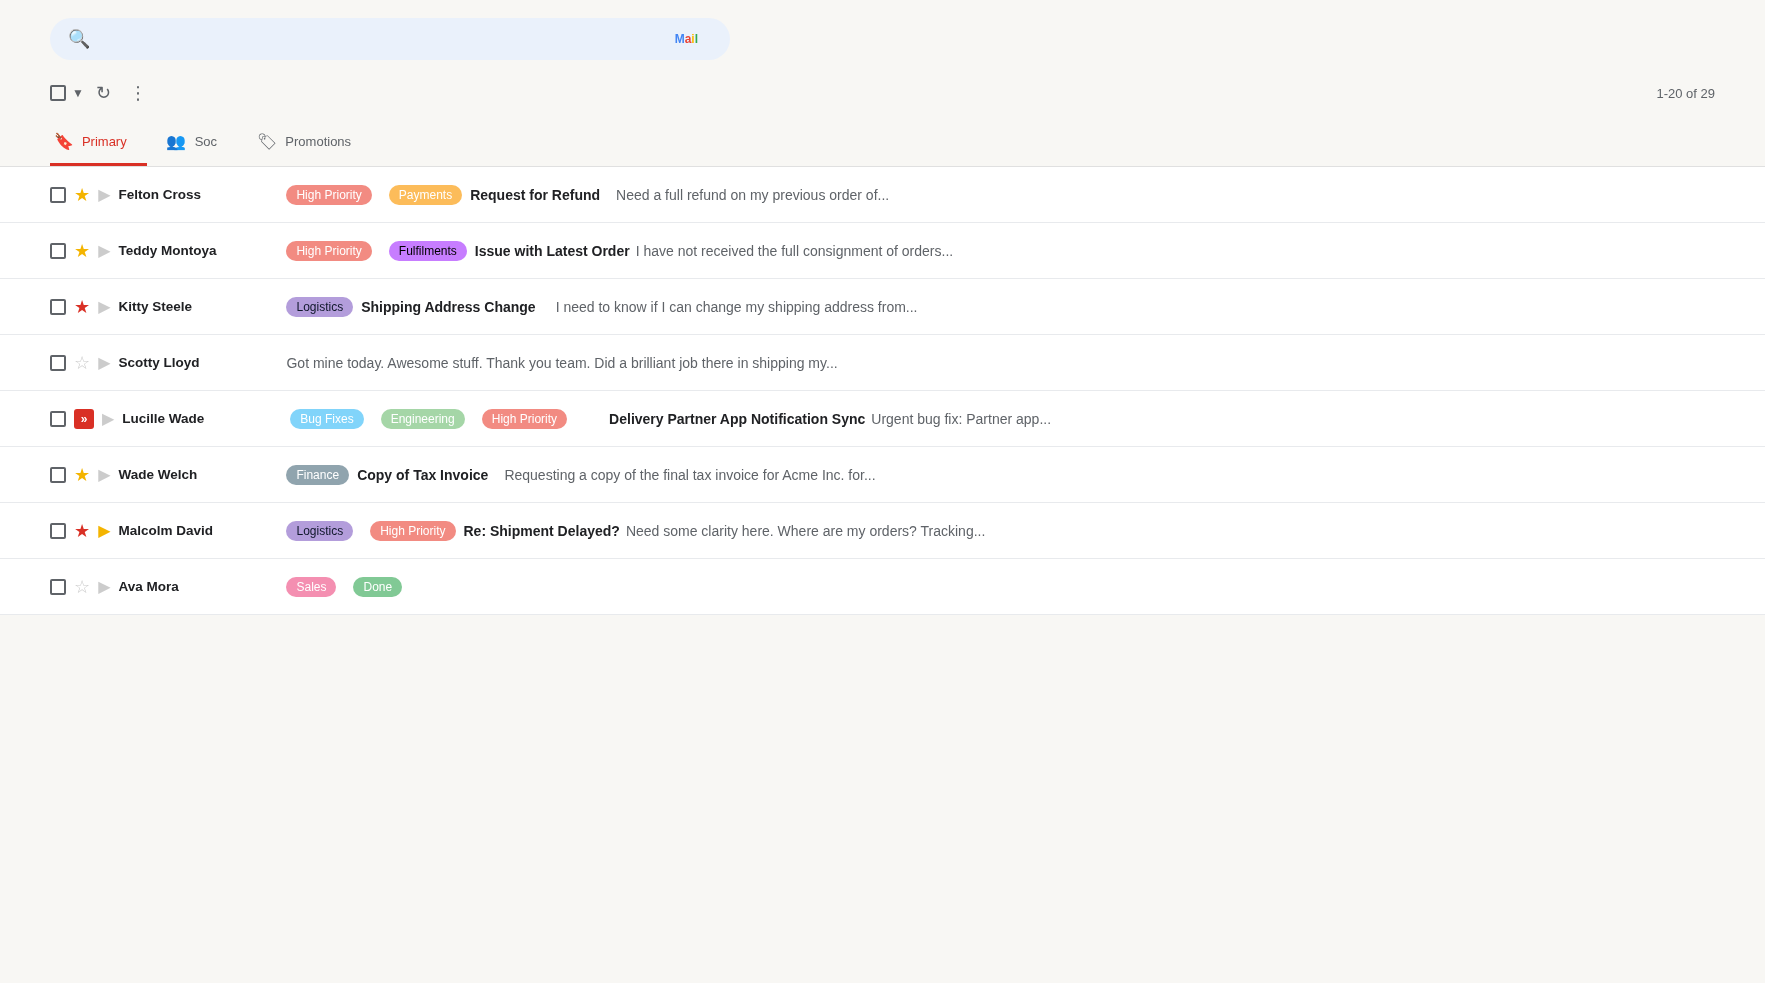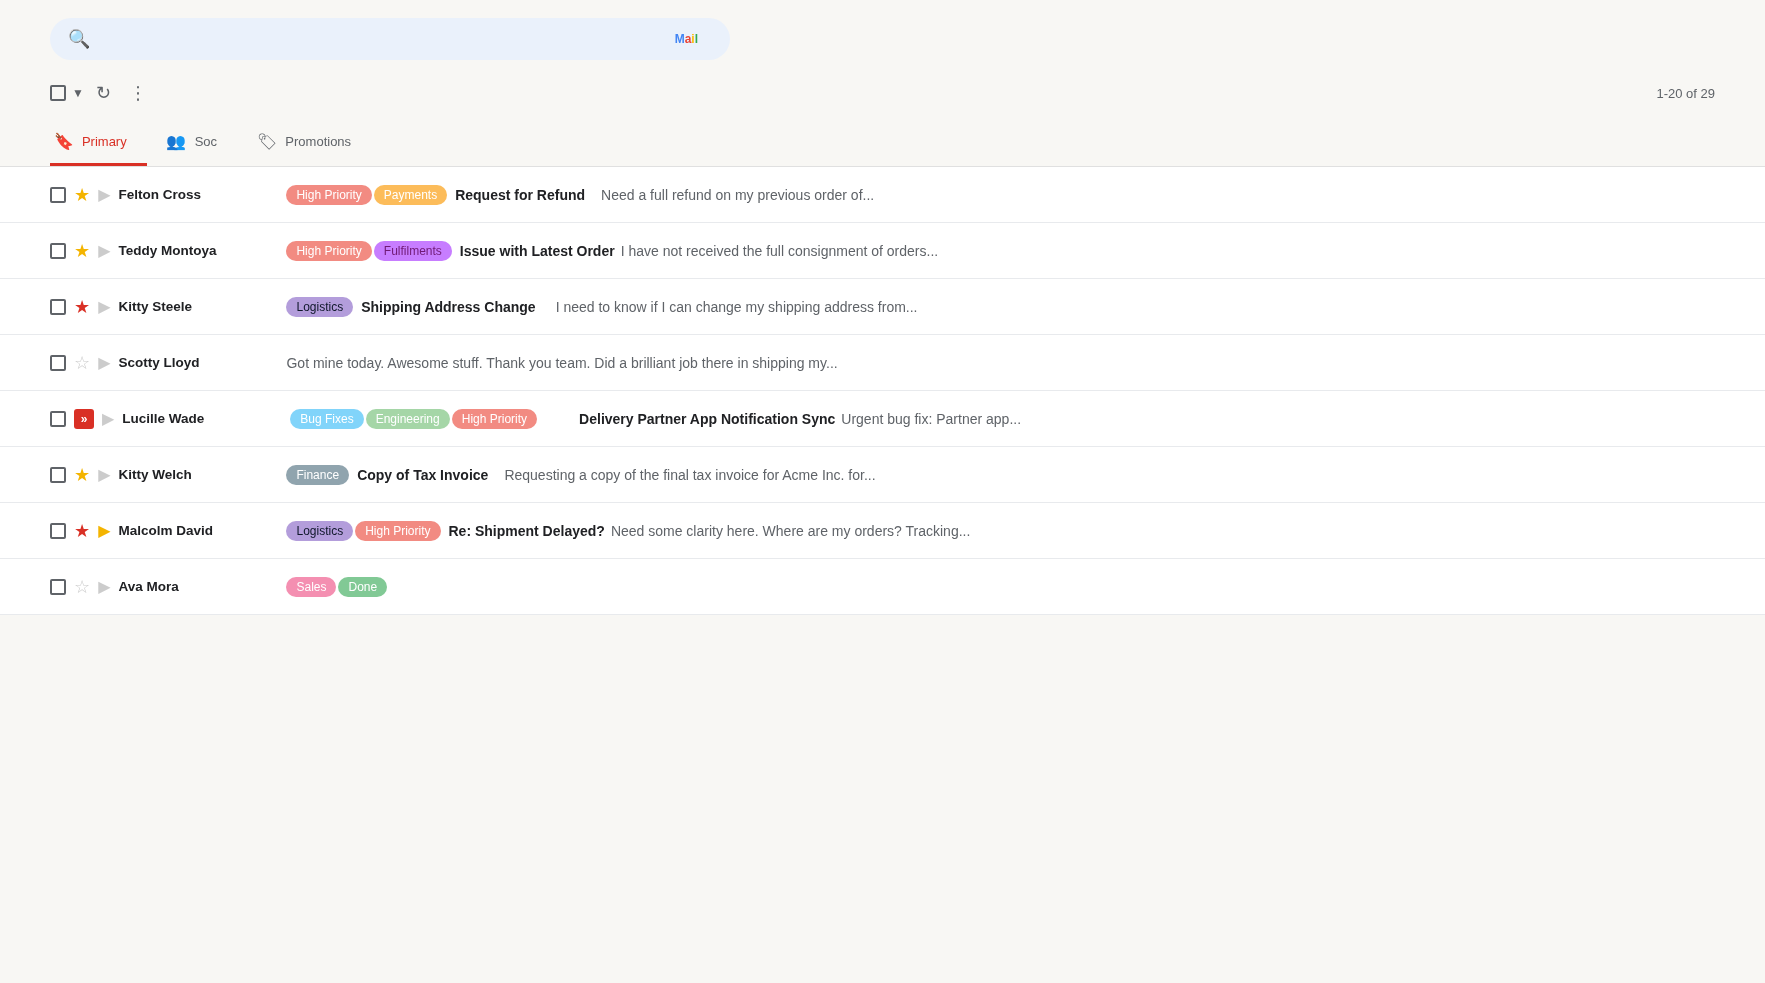--- a/index.html
+++ b/index.html
@@ -163,35 +163,35 @@
       flex-shrink: 0;
       white-space: nowrap;
       overflow: hidden;
       text-overflow: ellipsis;
       color: #202124;
     }
 
     .tags-area {
       display: flex;
       align-items: center;
-      gap: 2px;
+      gap: 17px;
       flex-shrink: 0;
     }
 
     .tag {
       padding: 3px 10px;
       border-radius: 14px;
       font-size: 12px;
       font-weight: 500;
       white-space: nowrap;
     }
 
     .tag-high-priority { background: #f28b82; color: #fff; }
     .tag-payments { background: #fcbc5a; color: #fff; }
-    .tag-fulfilments { background: #c77dff; color: #701a75; }
+    .tag-fulfilments { background: #c77dff; color: #000000; }
     .tag-logistics { background: #b39ddb; color: #0f172a; }
     .tag-bug-fixes { background: #81d4fa; color: #fff; }
     .tag-engineering { background: #a5d6a7; color: #fff; }
     .tag-finance { background: #90a4ae; color: #fff; }
     .tag-sales { background: #f48fb1; color: #fff; }
     .tag-done { background: #81c995; color: #fff; }
 
     .email-subject {
       font-weight: 600;
       color: #202124;
@@ -309,21 +309,21 @@
       </div>
       <div style="display: flex; align-items: center; gap: 6px; overflow: hidden; padding-left: 34px;">
         <span class="email-subject">Delivery Partner App Notification Sync</span>
         <span class="email-preview">Urgent bug fix: Partner app...</span>
       </div>
     </div>
     <div class="email-row">
       <div class="row-checkbox"></div>
       <span class="star filled">★</span>
       <span class="forward-icon" style="color: rgb(204, 204, 204); font-size: 16px;">▶</span>
-      <span class="sender-name">Kitty Welch</span>
+      <span class="sender-name">Wade Welch</span>
       <div class="tags-area">
         <span class="tag tag-finance">Finance</span>
       </div>
       <div style="display: flex; align-items: center; gap: 16px; overflow: hidden;">
         <span class="email-subject">Copy of Tax Invoice</span>
         <span class="email-preview">Requesting a copy of the final tax invoice for Acme Inc. for...</span>
       </div>
     </div>
     <div class="email-row">
       <div class="row-checkbox"></div>

